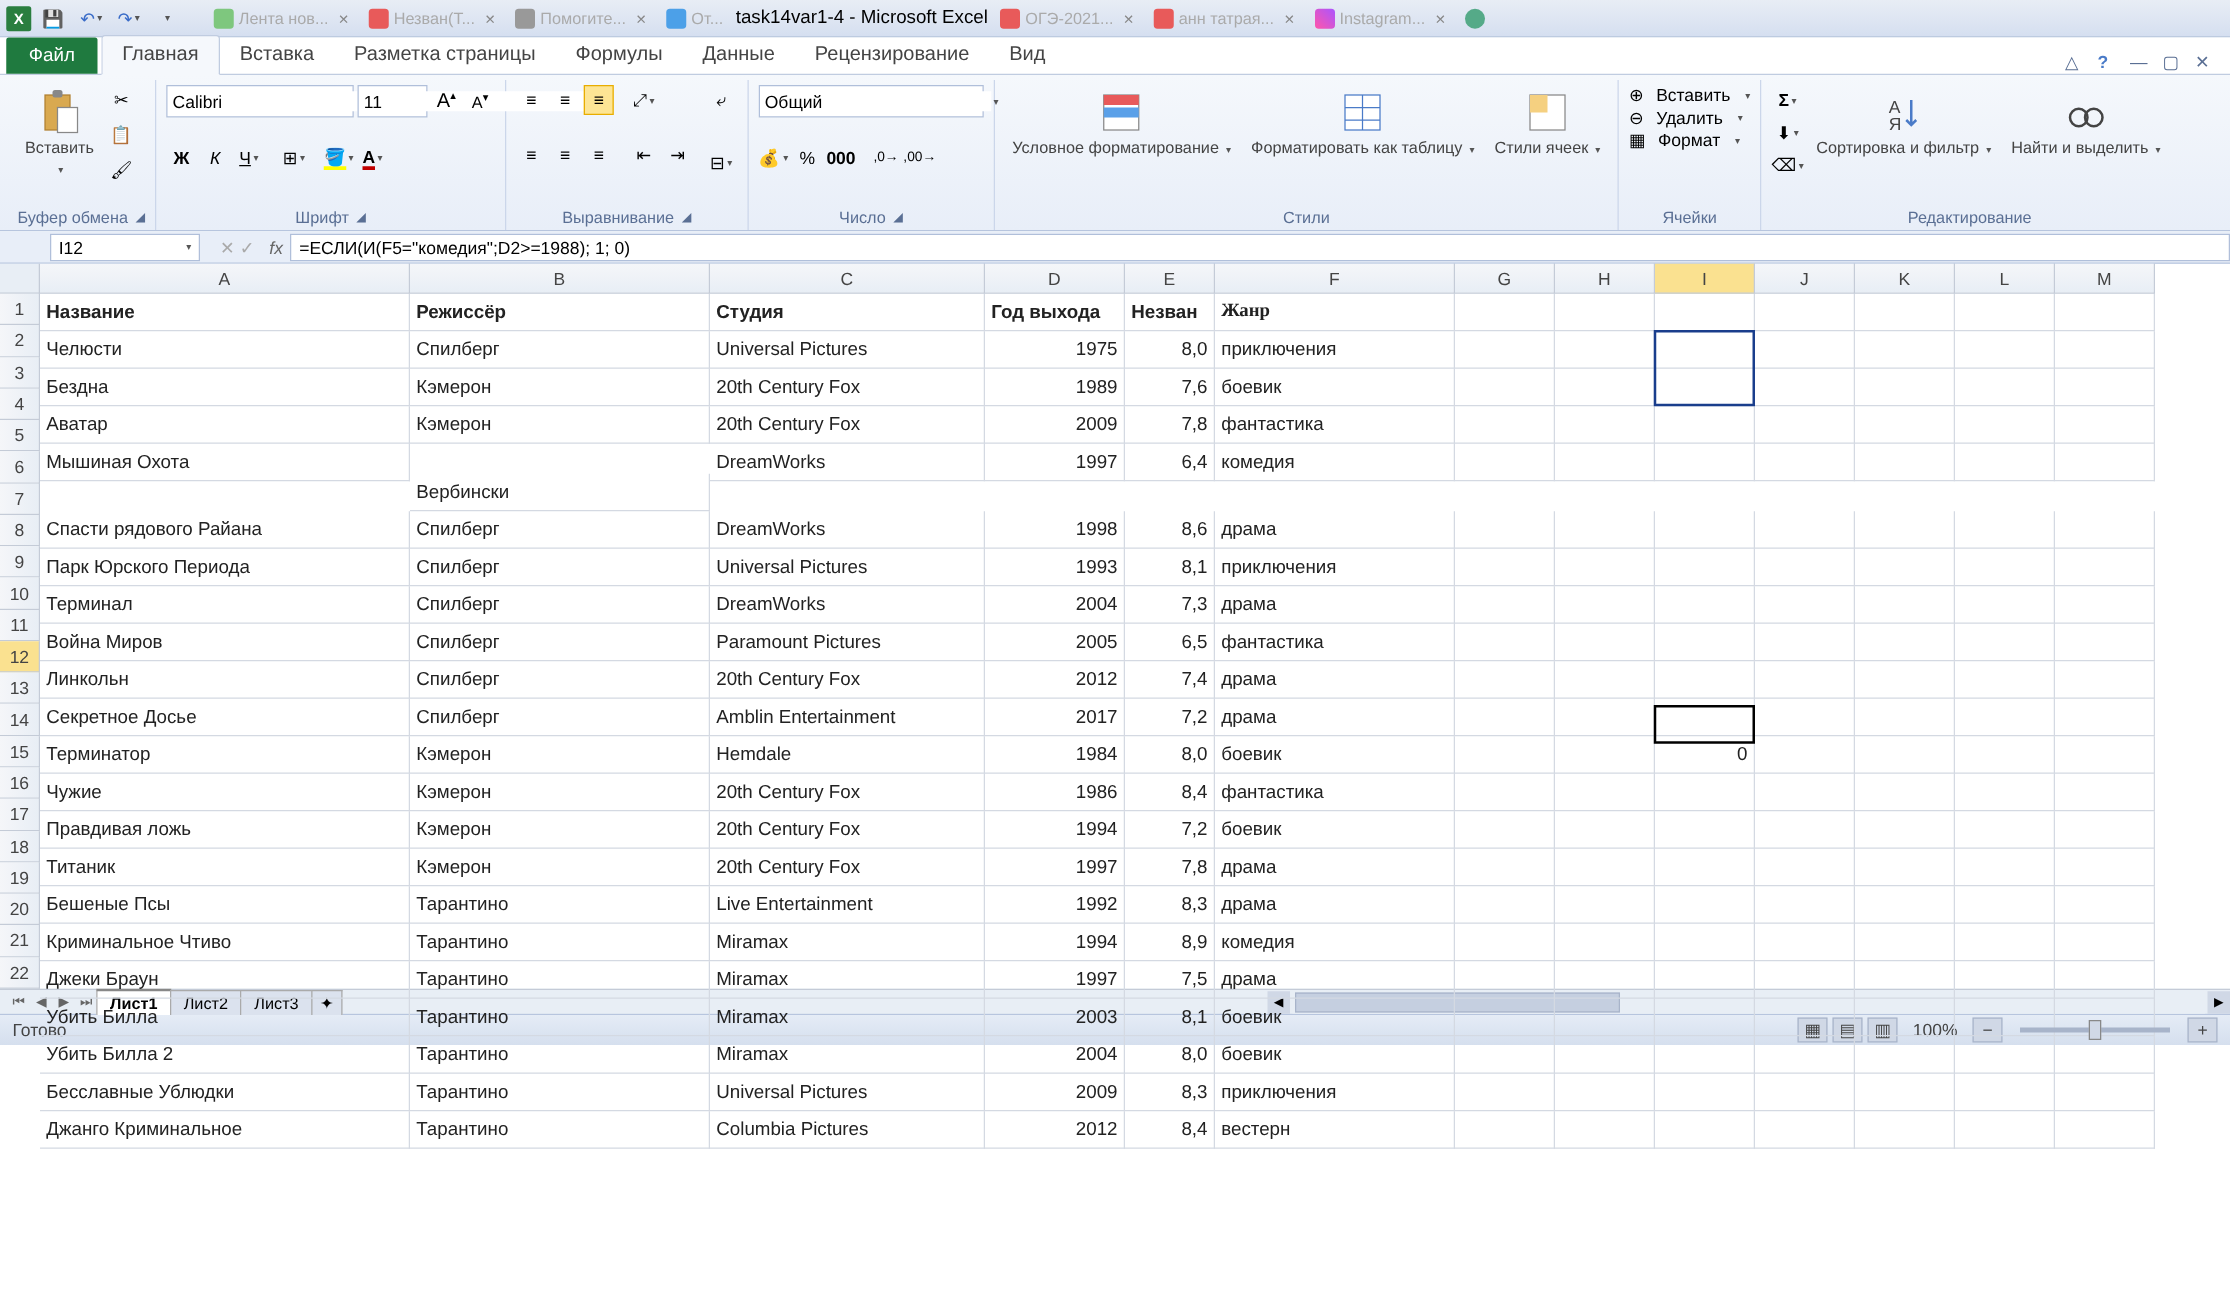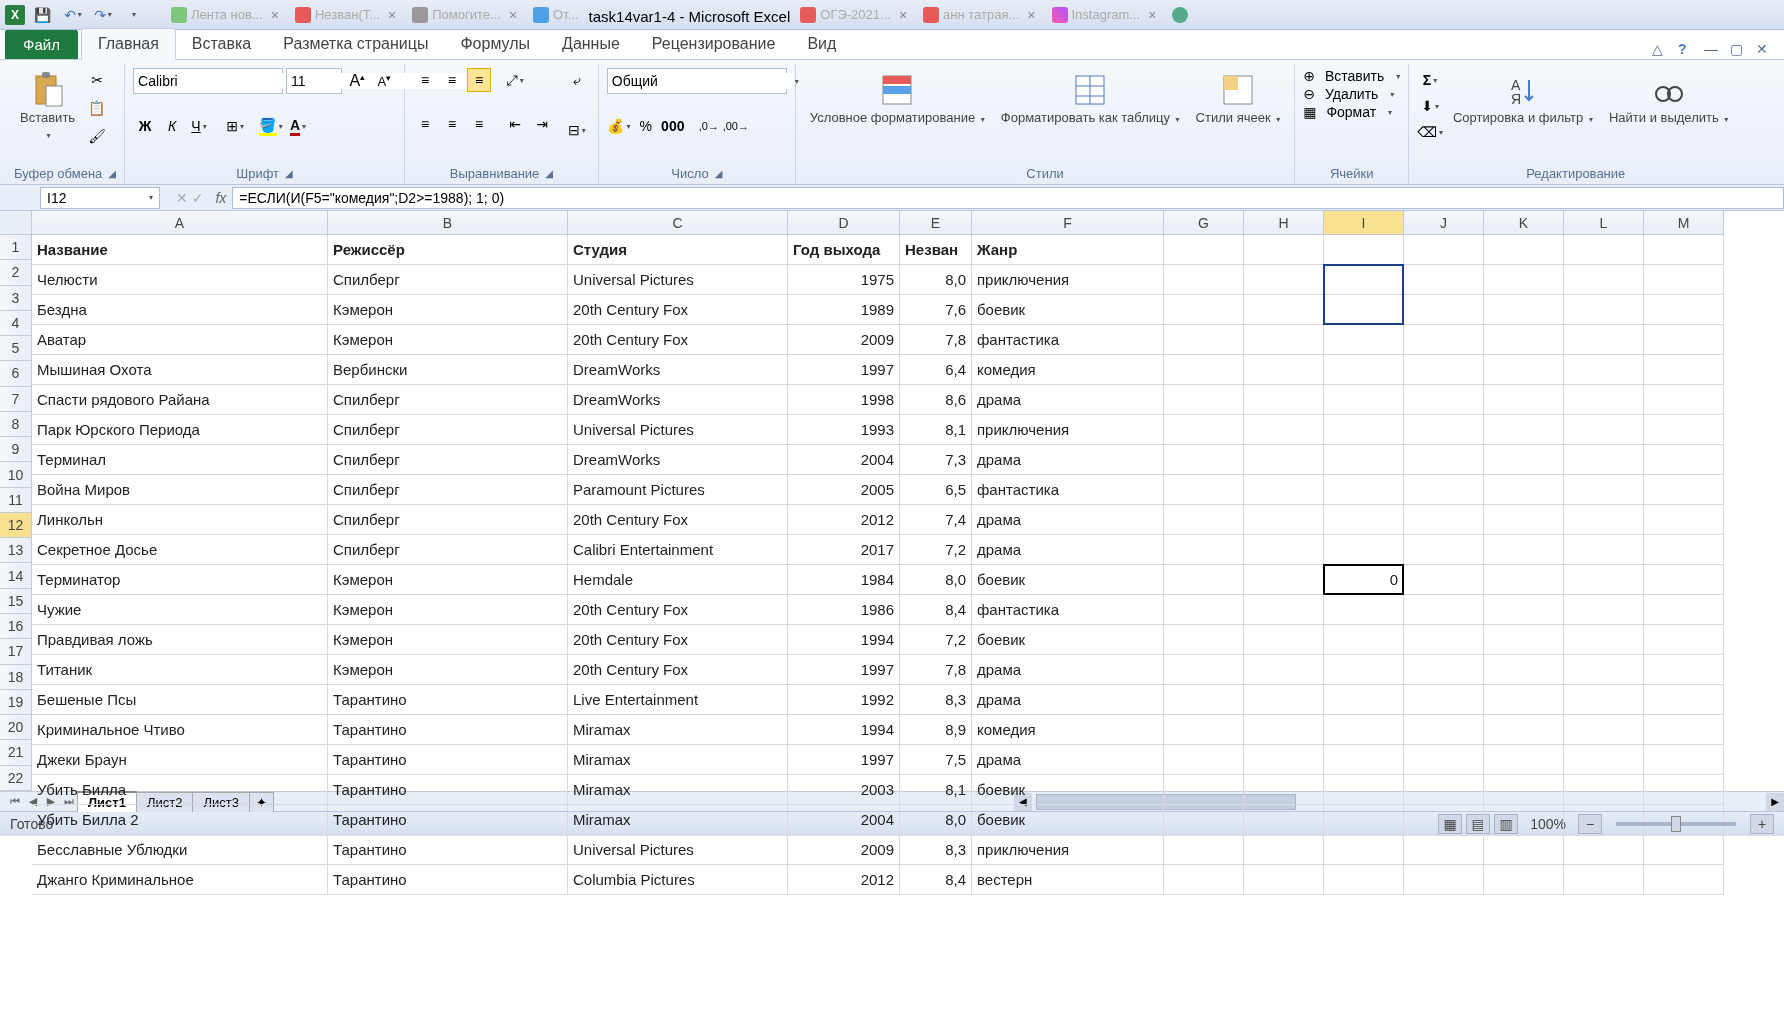--- a/index.html
+++ b/index.html
@@ -2,21 +2,21 @@
 <html><head>
 <meta charset="utf-8">
 <style>
 * { margin: 0; padding: 0; box-sizing: border-box; font-family: 'Segoe UI', Tahoma, sans-serif; }
 body { background: #fff; overflow: hidden; width: 1784px; height: 1034px; font-size: 14px; }
 
 .title-bar { height: 30px; background: linear-gradient(#e8edf5, #d5dff0); display: flex; align-items: center; padding: 0 5px; border-bottom: 1px solid #aabdd8; }
 .title-bar-left { display: flex; align-items: center; gap: 6px; }
 .excel-icon-sm { width: 20px; height: 20px; background: #2a7e3f; color: #fff; display: flex; align-items: center; justify-content: center; font-weight: bold; font-size: 12px; border-radius: 2px; }
 .qat-btn { width: 24px; height: 24px; display: flex; align-items: center; justify-content: center; cursor: pointer; }
-.browser-tabs { display: flex; align-items: flex-end; gap: 4px; margin-left: 20px; flex: 1; overflow: hidden; }
+.browser-tabs { display: flex; align-items: flex-start; gap: 4px; margin-left: 20px; flex: 1; overflow: hidden; }
 .browser-tab { display: flex; align-items: center; gap: 4px; padding: 2px 6px; font-size: 13px; color: #555; max-width: 140px; overflow: hidden; white-space: nowrap; }
 .tab-favicon { width: 16px; height: 16px; border-radius: 3px; flex-shrink: 0; }
 .tab-close { color: #888; font-size: 14px; cursor: pointer; margin-left: 4px; }
 .title-text { font-size: 15px; white-space: nowrap; }
 
 .ribbon-tabs { height: 30px; background: #fff; display: flex; align-items: flex-end; padding-left: 5px; border-bottom: 1px solid #c0cce0; }
 .file-tab { background: #1f7a3f; color: #fff; padding: 6px 18px; font-size: 15px; cursor: pointer; border-radius: 2px 2px 0 0; margin-right: 3px; }
 .ribbon-tab { padding: 6px 16px; font-size: 16px; color: #444; cursor: pointer; }
 .ribbon-tab.active { background: #f5f8fc; border: 1px solid #c0cce0; border-bottom: 1px solid #f5f8fc; margin-bottom: -1px; border-radius: 3px 3px 0 0; }
 .ribbon-right { margin-left: auto; display: flex; align-items: center; gap: 8px; padding-right: 10px; }
@@ -467,21 +467,21 @@
       </div>
     <div class="cells" id="cells">
       <div class="copy-border" style="top: 29px; width: 81px; height: 61px; left: 1291px;" id="copyborder"></div>
       <div class="active-cell-border" style="width: 81px; height: 31px; left: 1291px; top: 329px;" id="activeborder"></div>
     <div class="cell-row">
           <div class="cell bold" style="width: 296px; height: 30px;">Название</div>
           <div class="cell bold" style="width: 240px; height: 30px;">Режиссёр</div>
           <div class="cell bold" style="width: 220px; height: 30px;">Студия</div>
           <div class="cell bold" style="width: 112px; height: 30px;">Год выхода</div>
           <div class="cell bold" style="width: 72px; height: 30px;">Незван</div>
-          <div class="cell bold" style="width: 192px; height: 30px;">Жанр</div>
+          <div class="cell bold" style="width: 192px; height: 30px; font-family: Liberation Serif, serif;">Жанр</div>
           <div class="cell" style="width: 80px; height: 30px;"></div>
           <div class="cell" style="width: 80px; height: 30px;"></div>
           <div class="cell" style="width: 80px; height: 30px;"></div>
           <div class="cell" style="width: 80px; height: 30px;"></div>
           <div class="cell" style="width: 80px; height: 30px;"></div>
           <div class="cell" style="width: 80px; height: 30px;"></div>
           <div class="cell" style="width: 80px; height: 30px;"></div>
         </div>
         <div class="cell-row">
           <div class="cell" style="width: 296px; height: 30px;">Челюсти</div>
@@ -523,21 +523,21 @@
           <div class="cell" style="width: 80px; height: 30px;"></div>
           <div class="cell" style="width: 80px; height: 30px;"></div>
           <div class="cell" style="width: 80px; height: 30px;"></div>
           <div class="cell" style="width: 80px; height: 30px;"></div>
           <div class="cell" style="width: 80px; height: 30px;"></div>
           <div class="cell" style="width: 80px; height: 30px;"></div>
           <div class="cell" style="width: 80px; height: 30px;"></div>
         </div>
         <div class="cell-row">
           <div class="cell" style="width: 296px; height: 30px;">Мышиная Охота</div>
-          <div class="cell" style="width: 240px; height: 30px;">Вербински</div>
+          <div class="cell" style="width: 240px; height: 30px; margin-top: 24px;">Вербински</div>
           <div class="cell" style="width: 220px; height: 30px;">DreamWorks</div>
           <div class="cell right" style="width: 112px; height: 30px;">1997</div>
           <div class="cell right" style="width: 72px; height: 30px;">6,4</div>
           <div class="cell" style="width: 192px; height: 30px;">комедия</div>
           <div class="cell" style="width: 80px; height: 30px;"></div>
           <div class="cell" style="width: 80px; height: 30px;"></div>
           <div class="cell" style="width: 80px; height: 30px;"></div>
           <div class="cell" style="width: 80px; height: 30px;"></div>
           <div class="cell" style="width: 80px; height: 30px;"></div>
           <div class="cell" style="width: 80px; height: 30px;"></div>
@@ -614,21 +614,21 @@
           <div class="cell" style="width: 80px; height: 30px;"></div>
           <div class="cell" style="width: 80px; height: 30px;"></div>
           <div class="cell" style="width: 80px; height: 30px;"></div>
           <div class="cell" style="width: 80px; height: 30px;"></div>
           <div class="cell" style="width: 80px; height: 30px;"></div>
           <div class="cell" style="width: 80px; height: 30px;"></div>
         </div>
         <div class="cell-row">
           <div class="cell" style="width: 296px; height: 30px;">Секретное Досье</div>
           <div class="cell" style="width: 240px; height: 30px;">Спилберг</div>
-          <div class="cell" style="width: 220px; height: 30px;">Calibri Entertainment</div>
+          <div class="cell" style="width: 220px; height: 30px;">Amblin Entertainment</div>
           <div class="cell right" style="width: 112px; height: 30px;">2017</div>
           <div class="cell right" style="width: 72px; height: 30px;">7,2</div>
           <div class="cell" style="width: 192px; height: 30px;">драма</div>
           <div class="cell" style="width: 80px; height: 30px;"></div>
           <div class="cell" style="width: 80px; height: 30px;"></div>
           <div class="cell" style="width: 80px; height: 30px;"></div>
           <div class="cell" style="width: 80px; height: 30px;"></div>
           <div class="cell" style="width: 80px; height: 30px;"></div>
           <div class="cell" style="width: 80px; height: 30px;"></div>
           <div class="cell" style="width: 80px; height: 30px;"></div>

